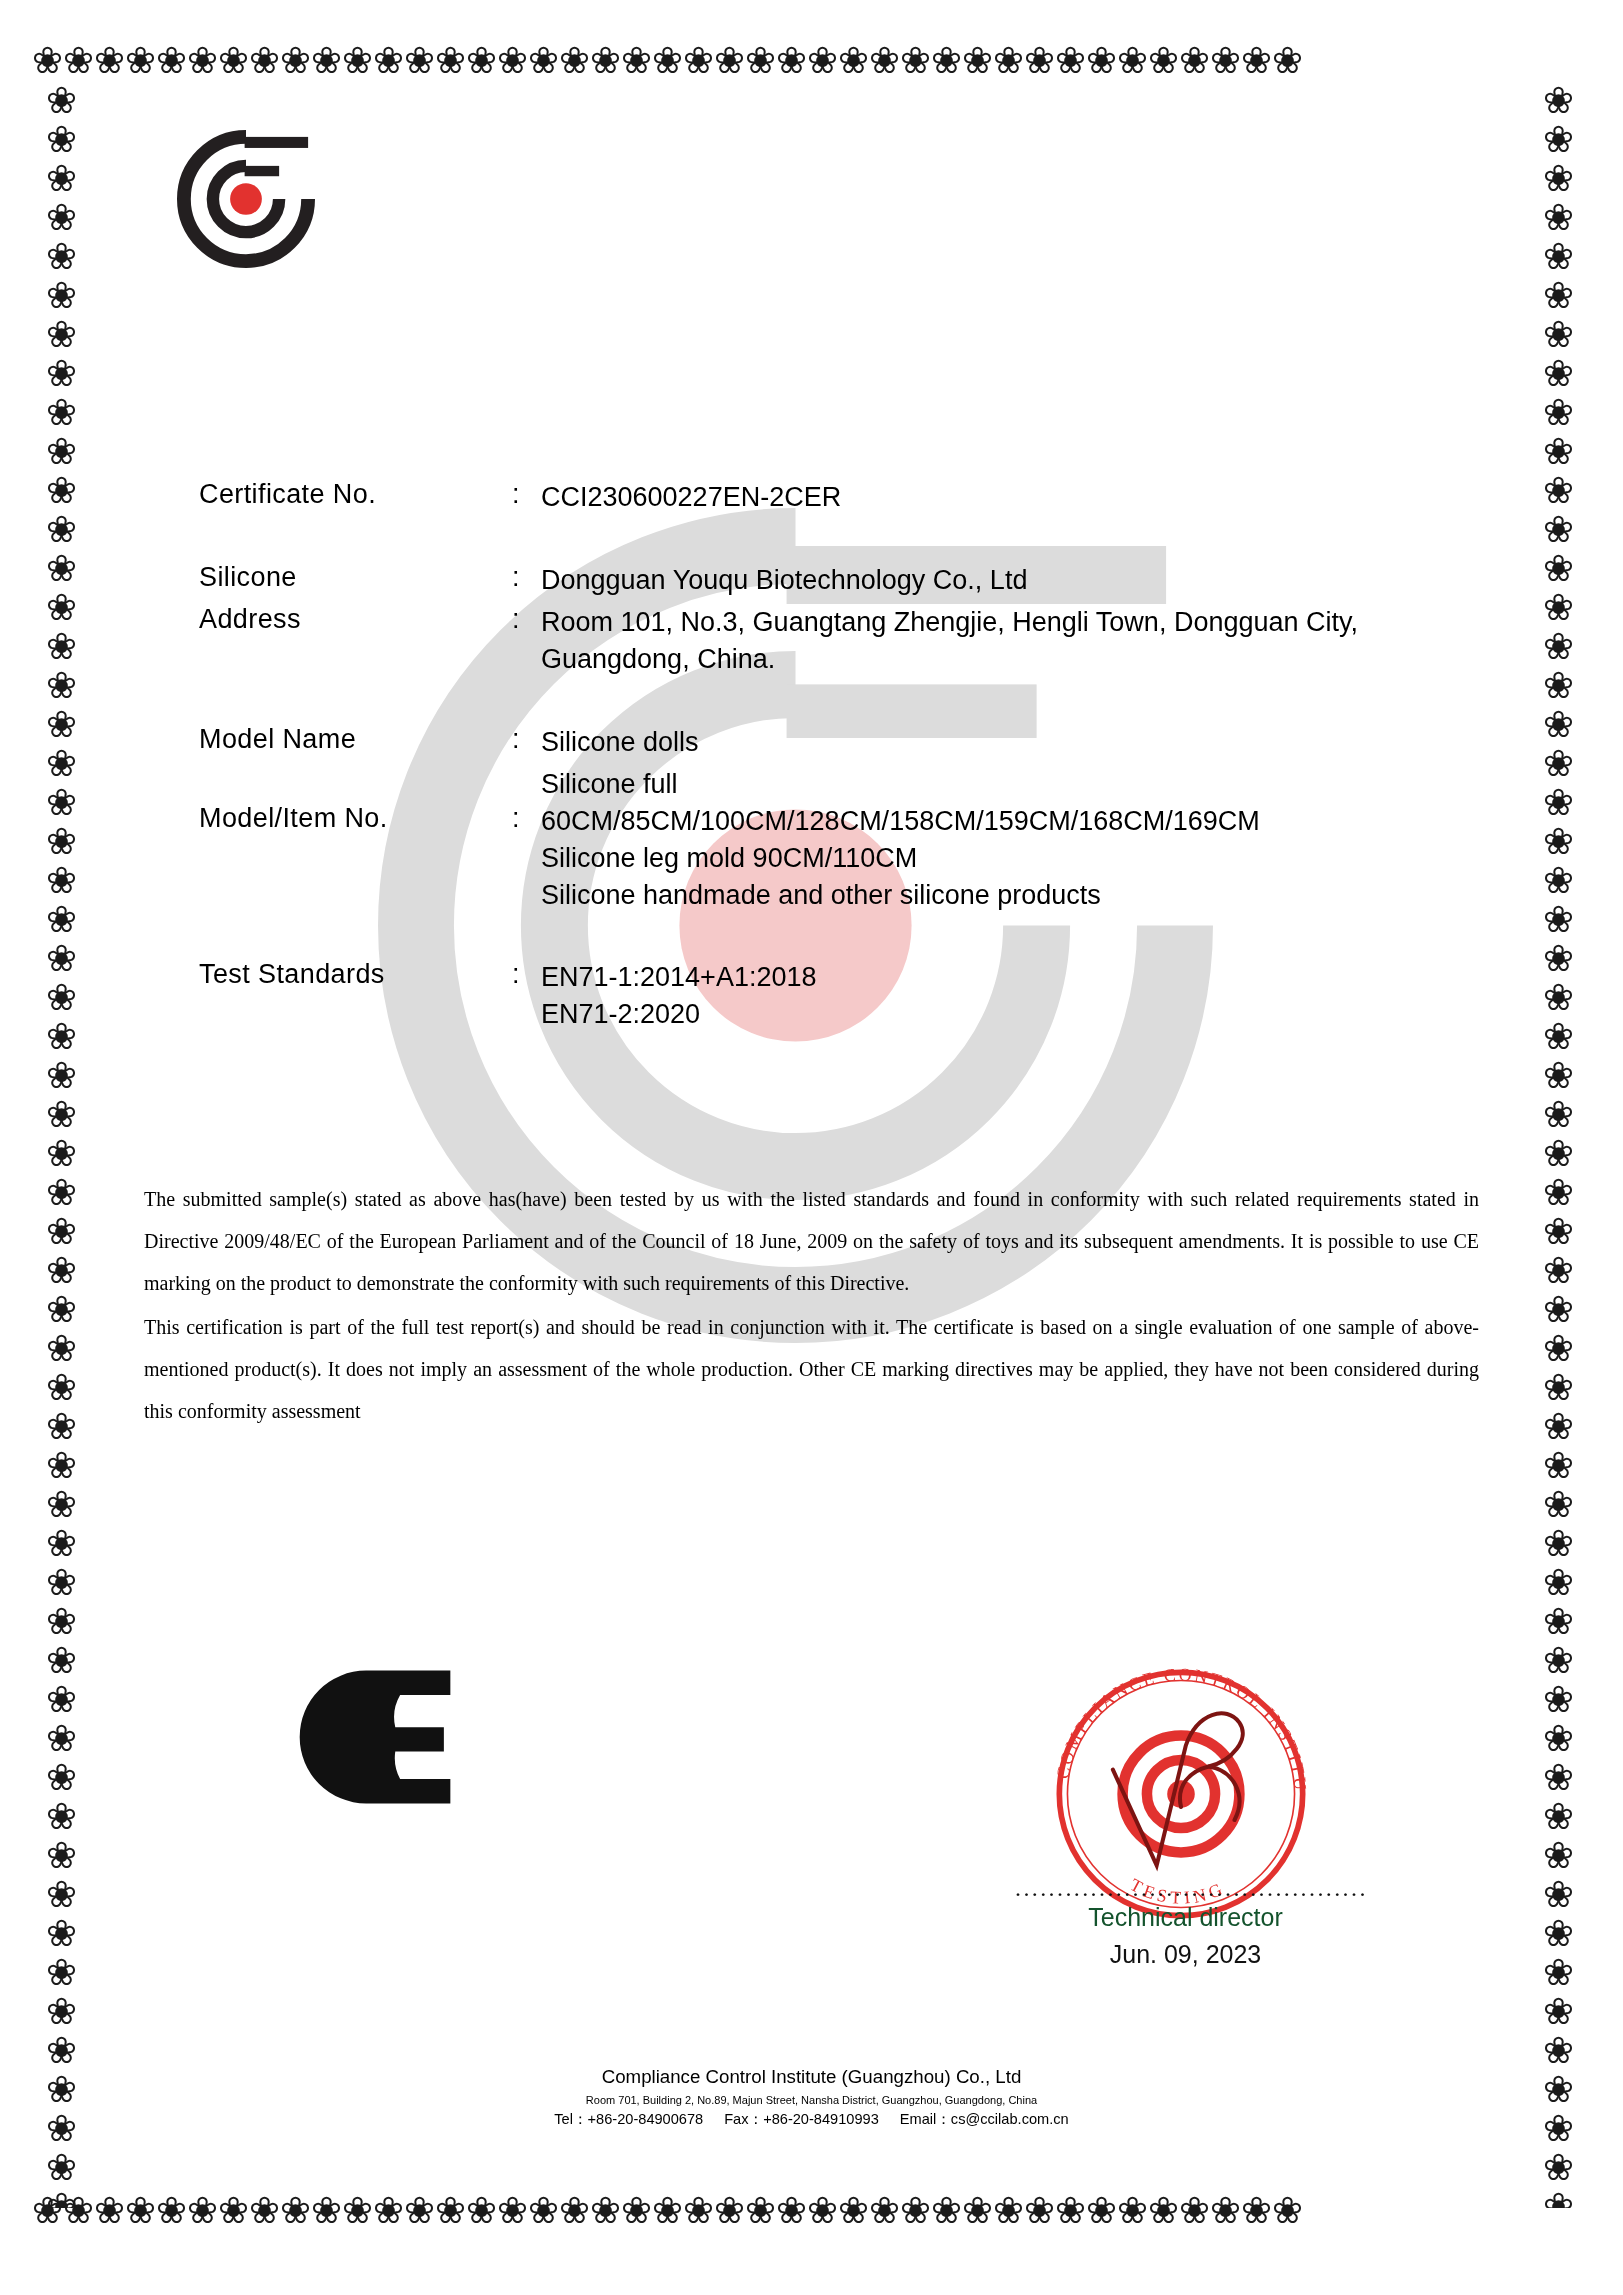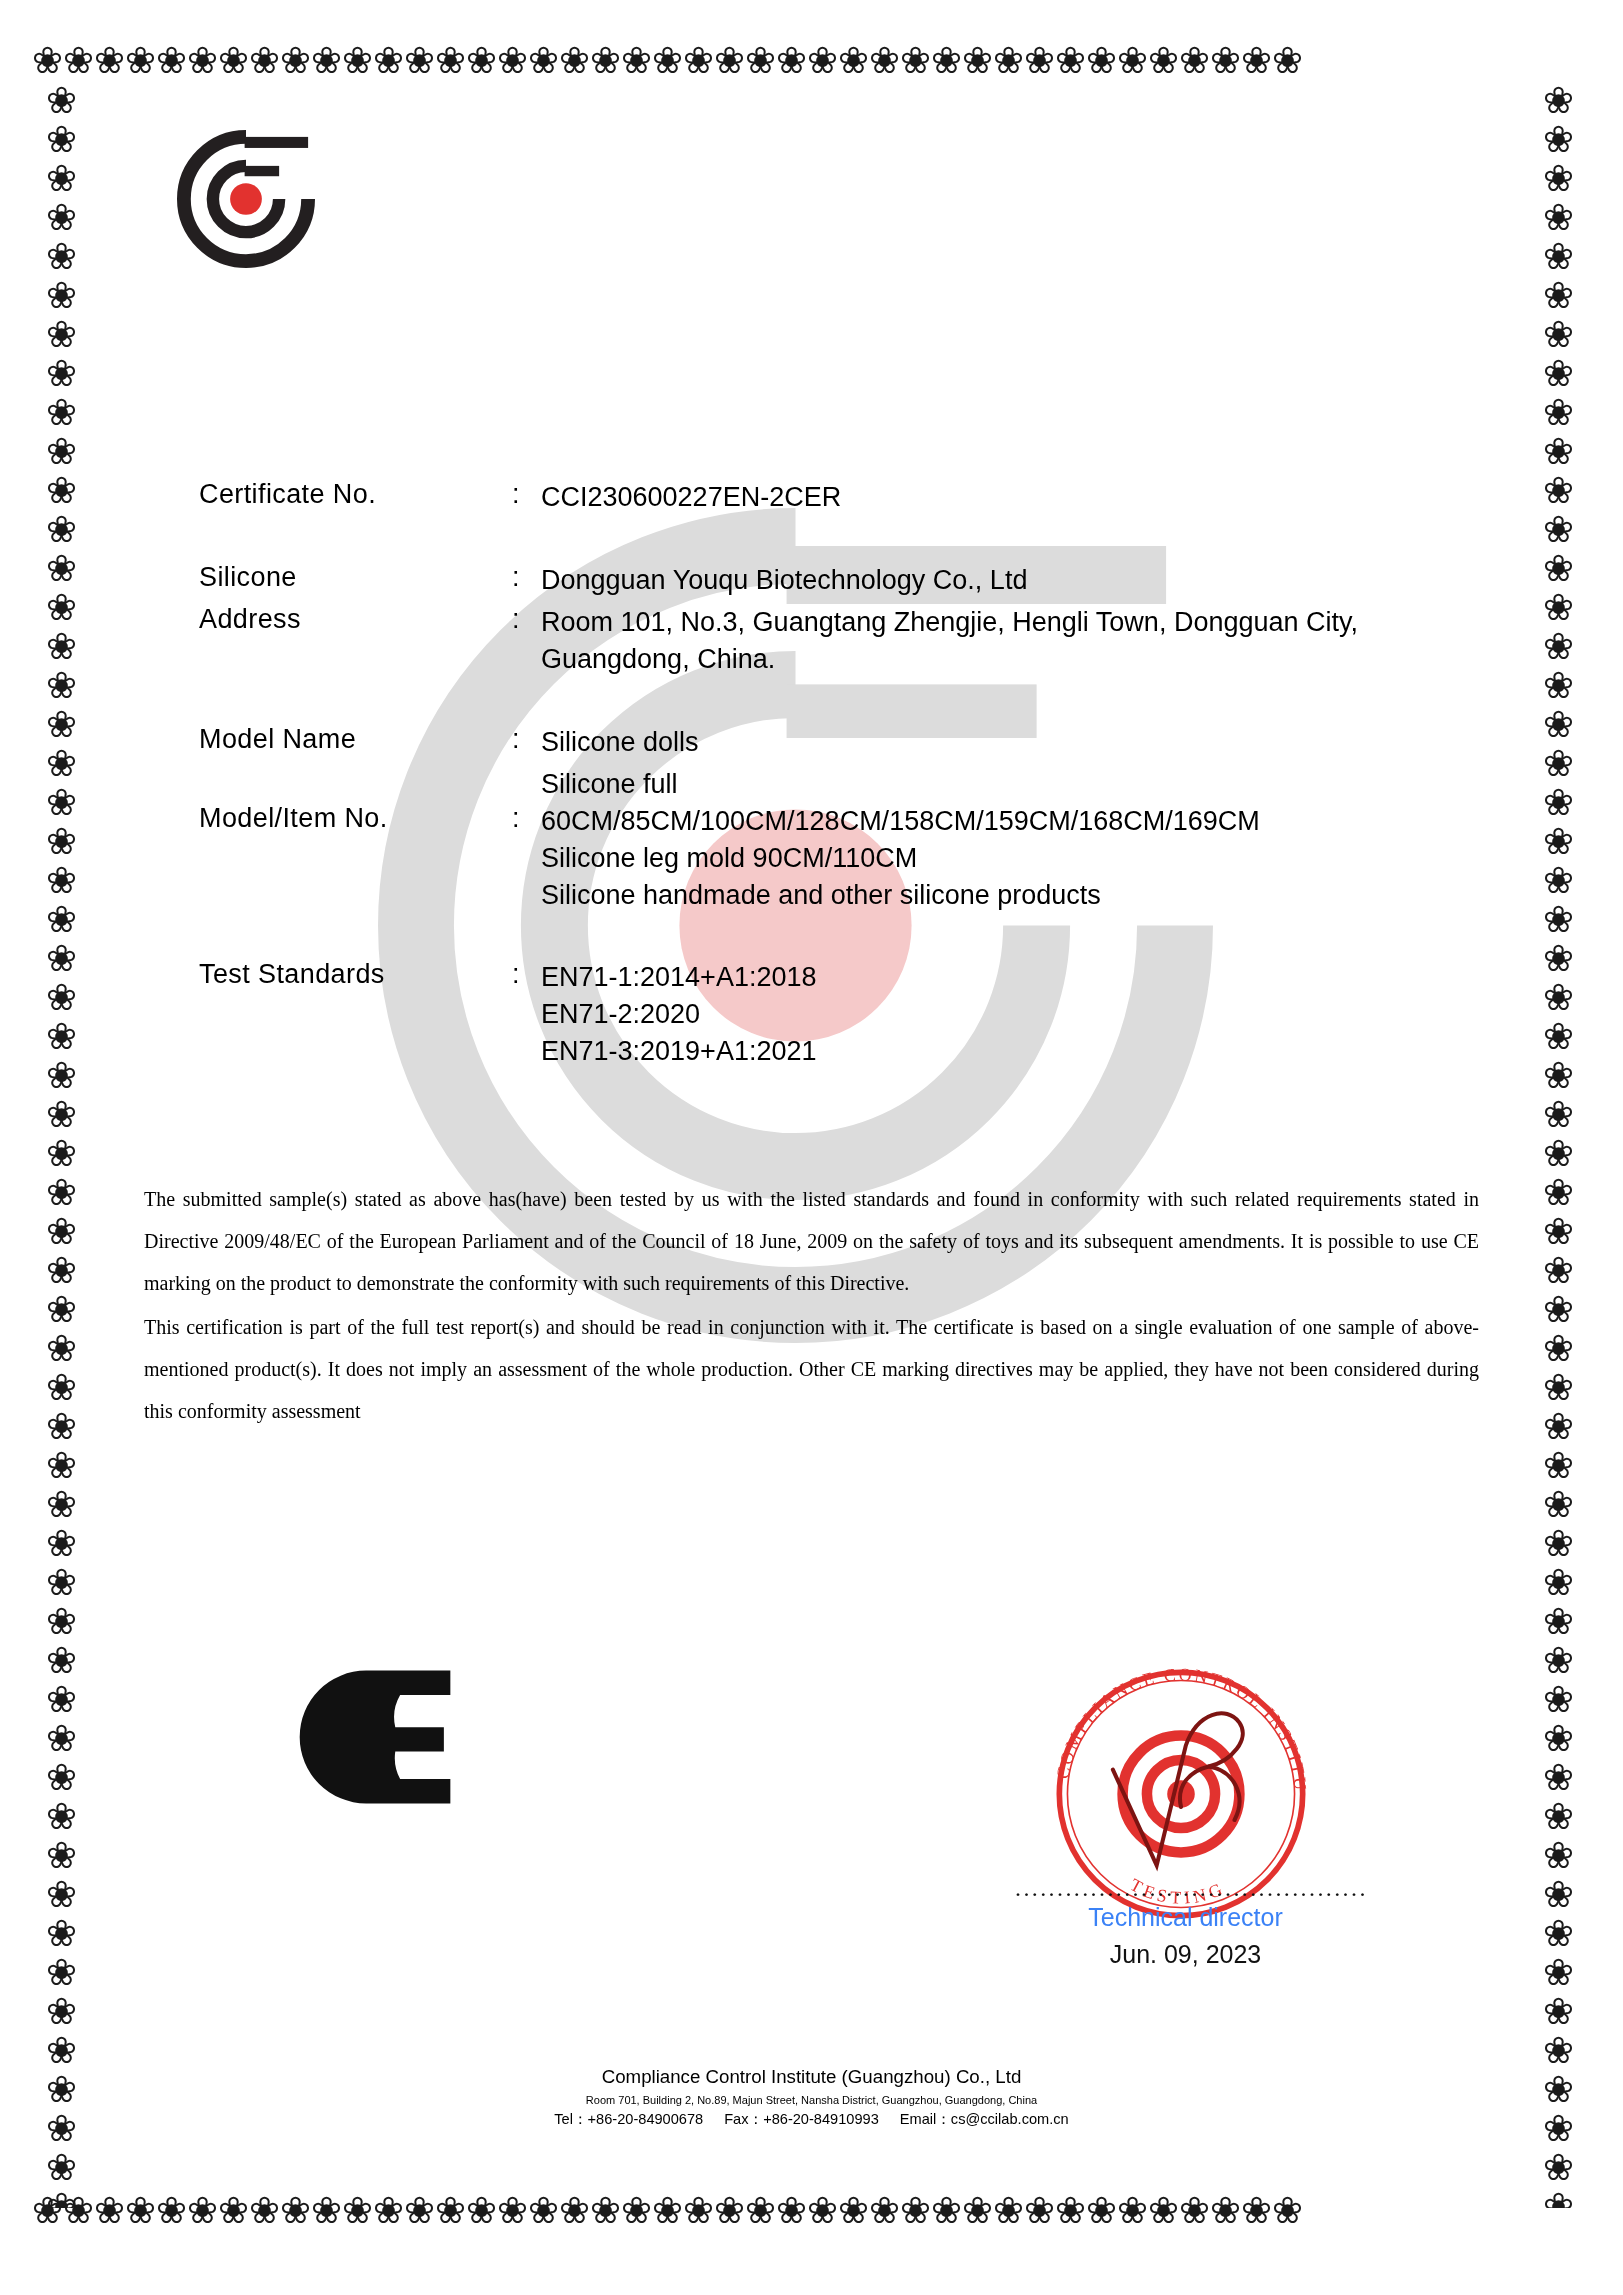--- a/index.html
+++ b/index.html
@@ -138,21 +138,21 @@
     letter-spacing: 2.4px;
     color: #111;
     font-family: "Liberation Serif", serif;
   }
   .sig-title {
     position: absolute;
     left: 1015px; top: 1903px;
     width: 341px;
     text-align: center;
     font-size: 25px;
-    color: #3b82f6;
+    color: #14532d;
   }
   .sig-date {
     position: absolute;
     left: 1015px; top: 1940px;
     width: 341px;
     text-align: center;
     font-size: 25px;
     color: #111;
   }
 
@@ -371,21 +371,20 @@
     </div>
 
     <div class="gap-md"></div>
 
     <div class="field-row">
       <div class="field-label">Test Standards</div>
       <div class="field-colon">:</div>
       <div class="field-value">
         <span class="line">EN71-1:2014+A1:2018</span>
         <span class="line">EN71-2:2020</span>
-        <span class="line">EN71-3:2019+A1:2021</span>
       </div>
     </div>
 
   </div>
 
   <div class="body-text">
     <p>The submitted sample(s) stated as above has(have) been tested by us with the listed standards and found in conformity with such related requirements stated in Directive 2009/48/EC of the European Parliament and of the Council of 18 June, 2009 on the safety of toys and its subsequent amendments. It is possible to use CE marking on the product to demonstrate the conformity with such requirements of this Directive.</p>
     <p>This certification is part of the full test report(s) and should be read in conjunction with it. The certificate is based on a single evaluation of one sample of above-mentioned product(s). It does not imply an assessment of the whole production. Other CE marking directives may be applied, they have not been considered during this conformity assessment</p>
   </div>
 

